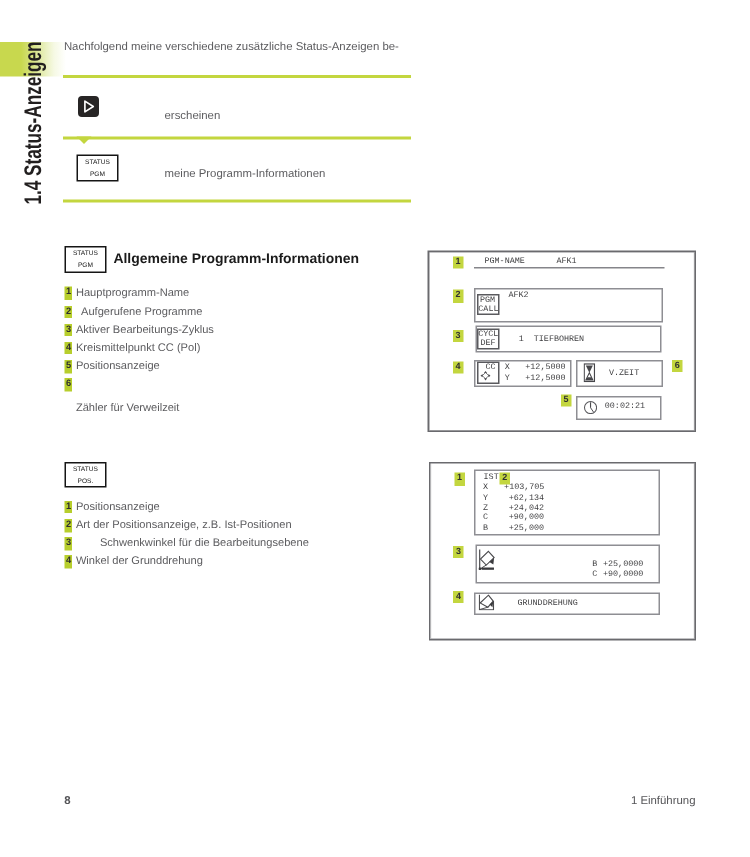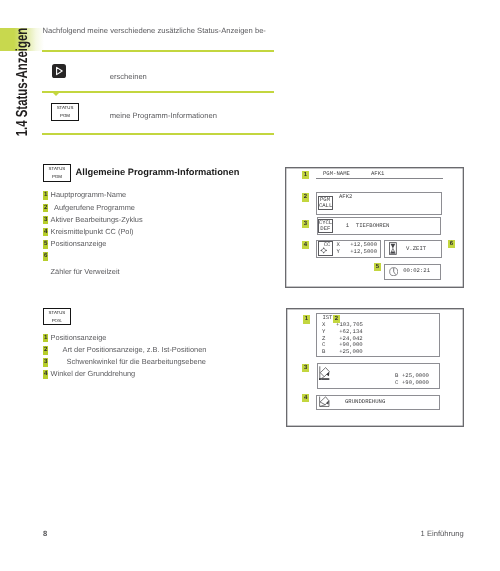--- a/index.html
+++ b/index.html
@@ -104,21 +104,21 @@
   <div class="li-text" style="left:50.6px;top:251.4px;margin-top:16px;">Zähler für Verweilzeit</div>
 
   <div class="softkey" style="left:43px;top:307.7px;width:27.9px;height:17.7px;">
     <div class="l1" style="top:1.4px;">STATUS</div>
     <div class="l2" style="top:9.4px;">POS.</div>
   </div>
 
   <div class="num" style="left:43px;top:333.9px;">1</div>
   <div class="li-text" style="left:50.6px;top:333.0px;">Positionsanzeige</div>
   <div class="num" style="left:43px;top:346.0px;">2</div>
-  <div class="li-text" style="left:50.6px;top:345.1px;margin-left:12px;">Art der Positionsanzeige, z.B. Ist-Positionen</div>
+  <div class="li-text" style="left:50.6px;top:345.1px;">Art der Positionsanzeige, z.B. Ist-Positionen</div>
   <div class="num" style="left:43px;top:358.1px;">3</div>
   <div class="li-text" style="left:50.6px;top:357.2px;padding-left:16px;">Schwenkwinkel für die Bearbeitungsebene</div>
   <div class="num" style="left:43px;top:370.2px;">4</div>
   <div class="li-text" style="left:50.6px;top:369.3px;">Winkel der Grunddrehung</div>
 
   <div class="panel" style="left:285px;top:167px;width:179px;height:121px;">
 
     <div class="pnum" style="left:17.1px;top:3.7px;">1</div>
     <div class="mono" style="left:38px;top:3.6px;">PGM-NAME</div>
     <div class="mono" style="left:86px;top:3.6px;">AFK1</div>

